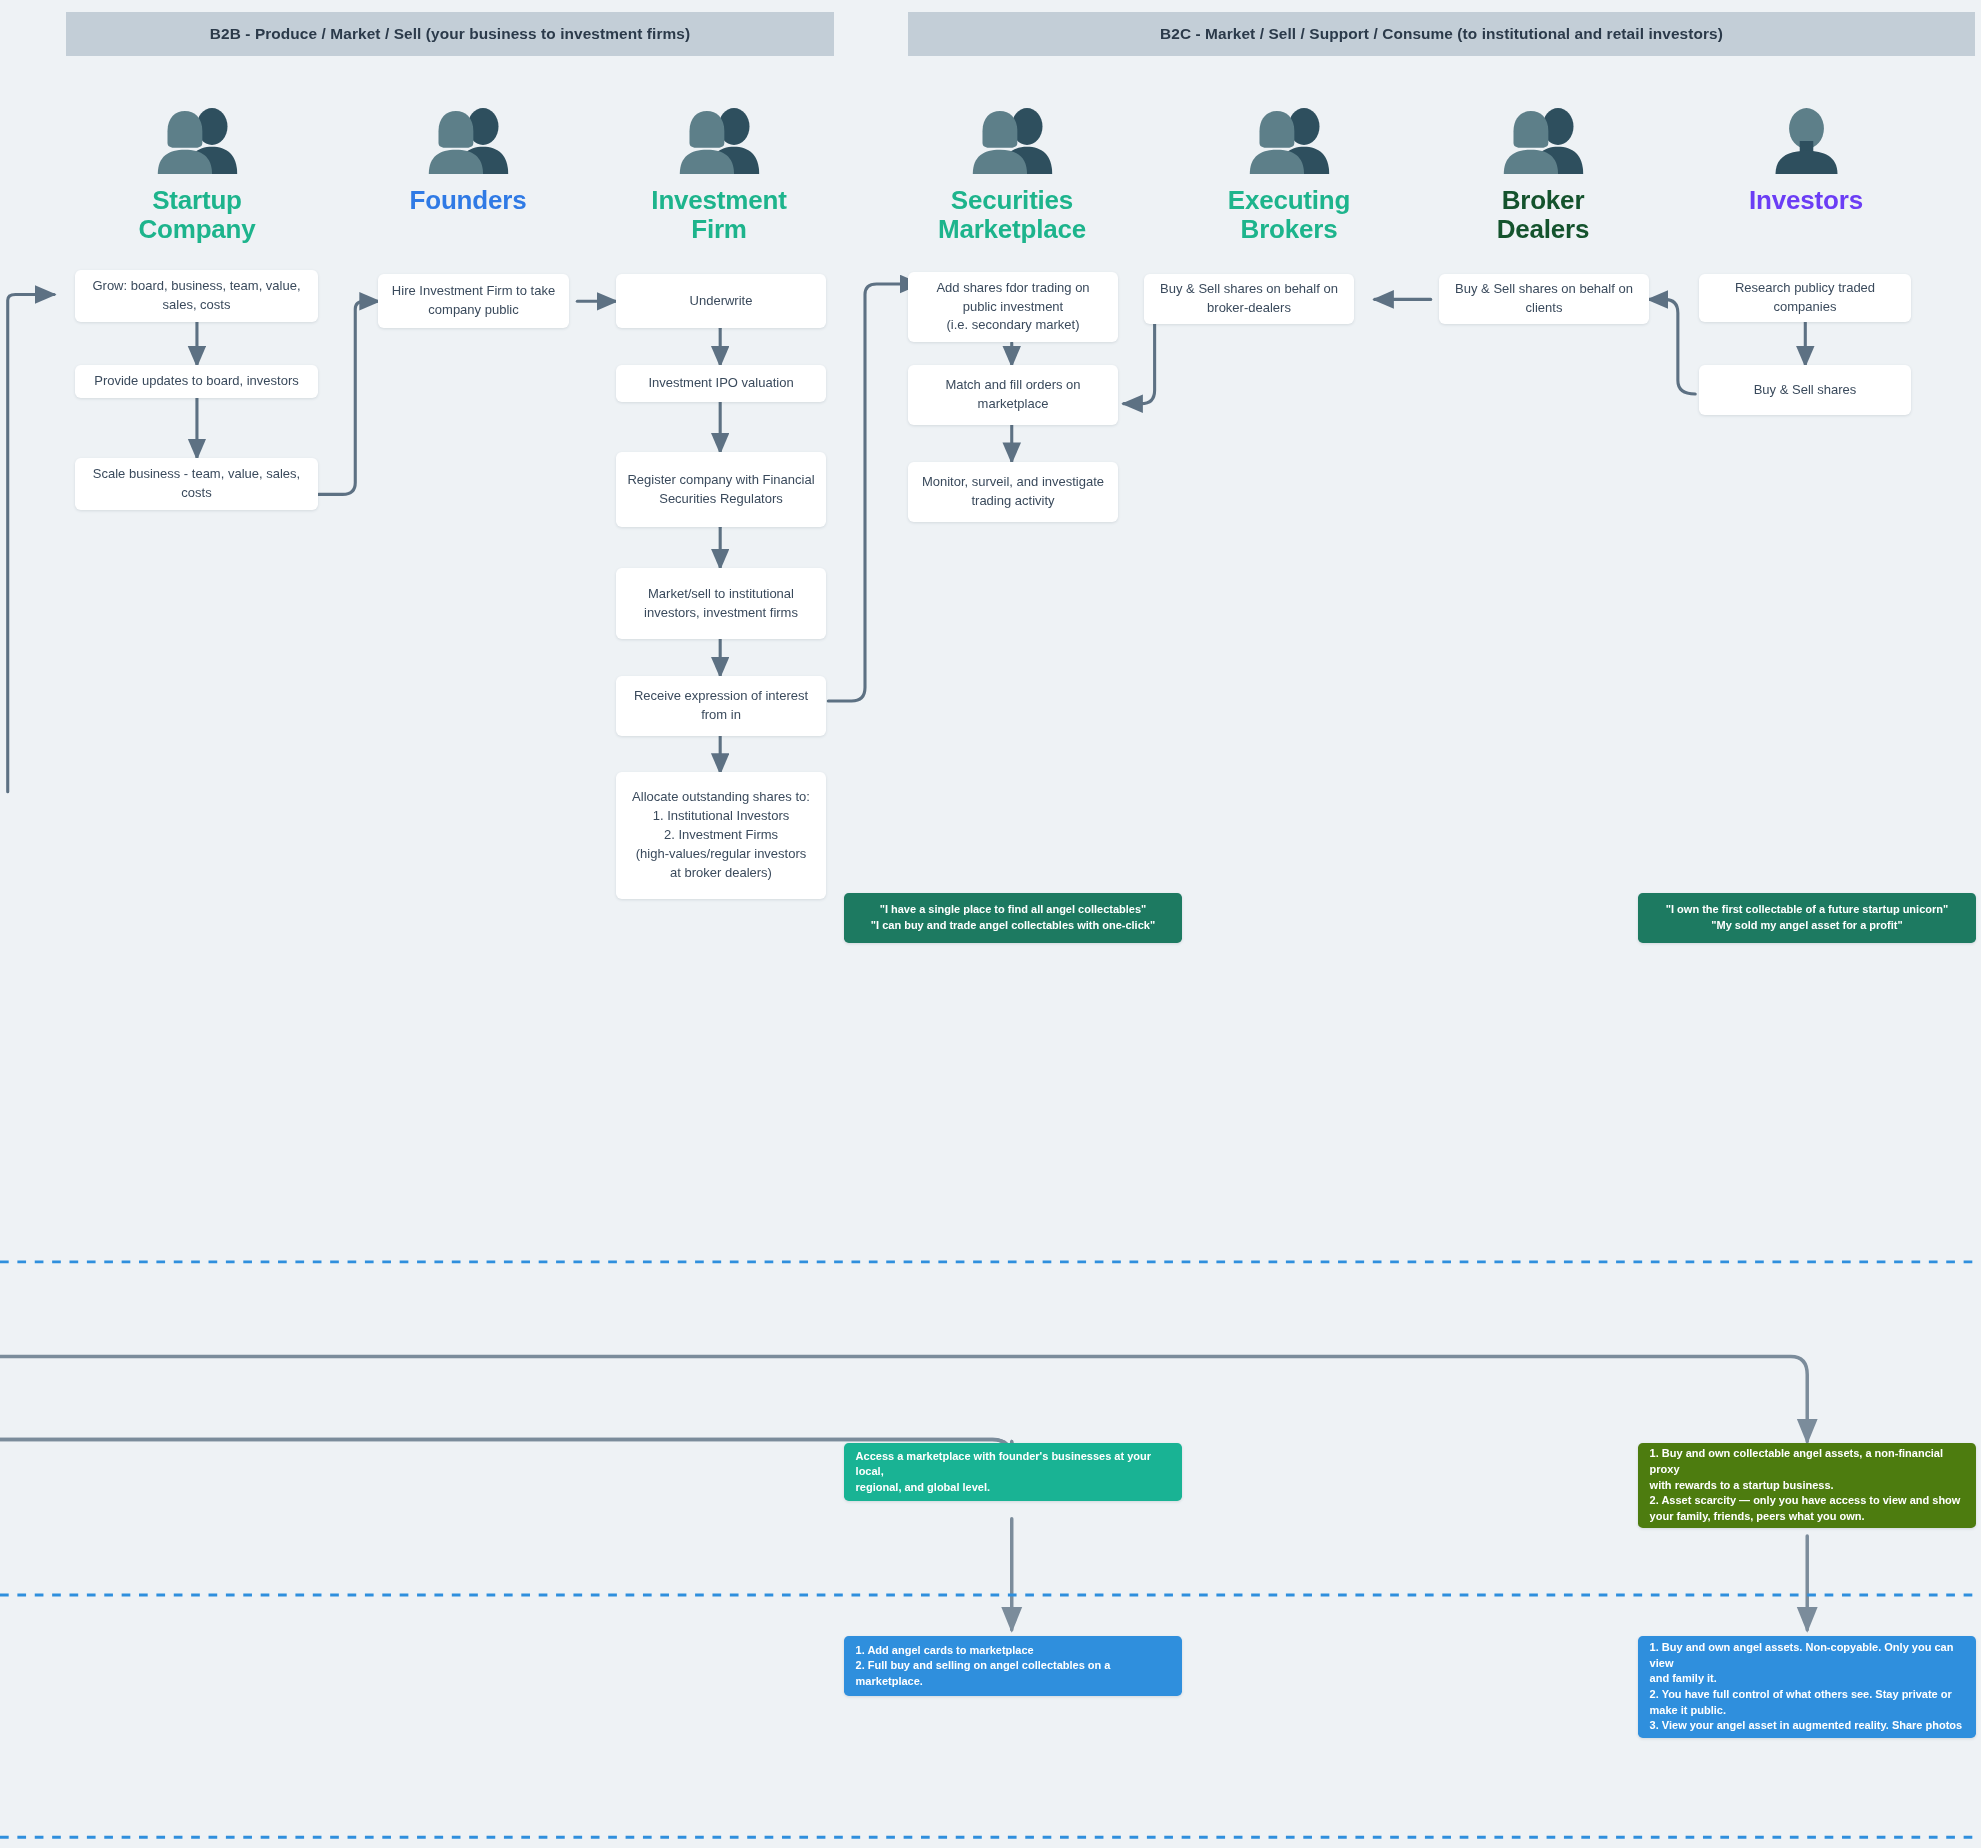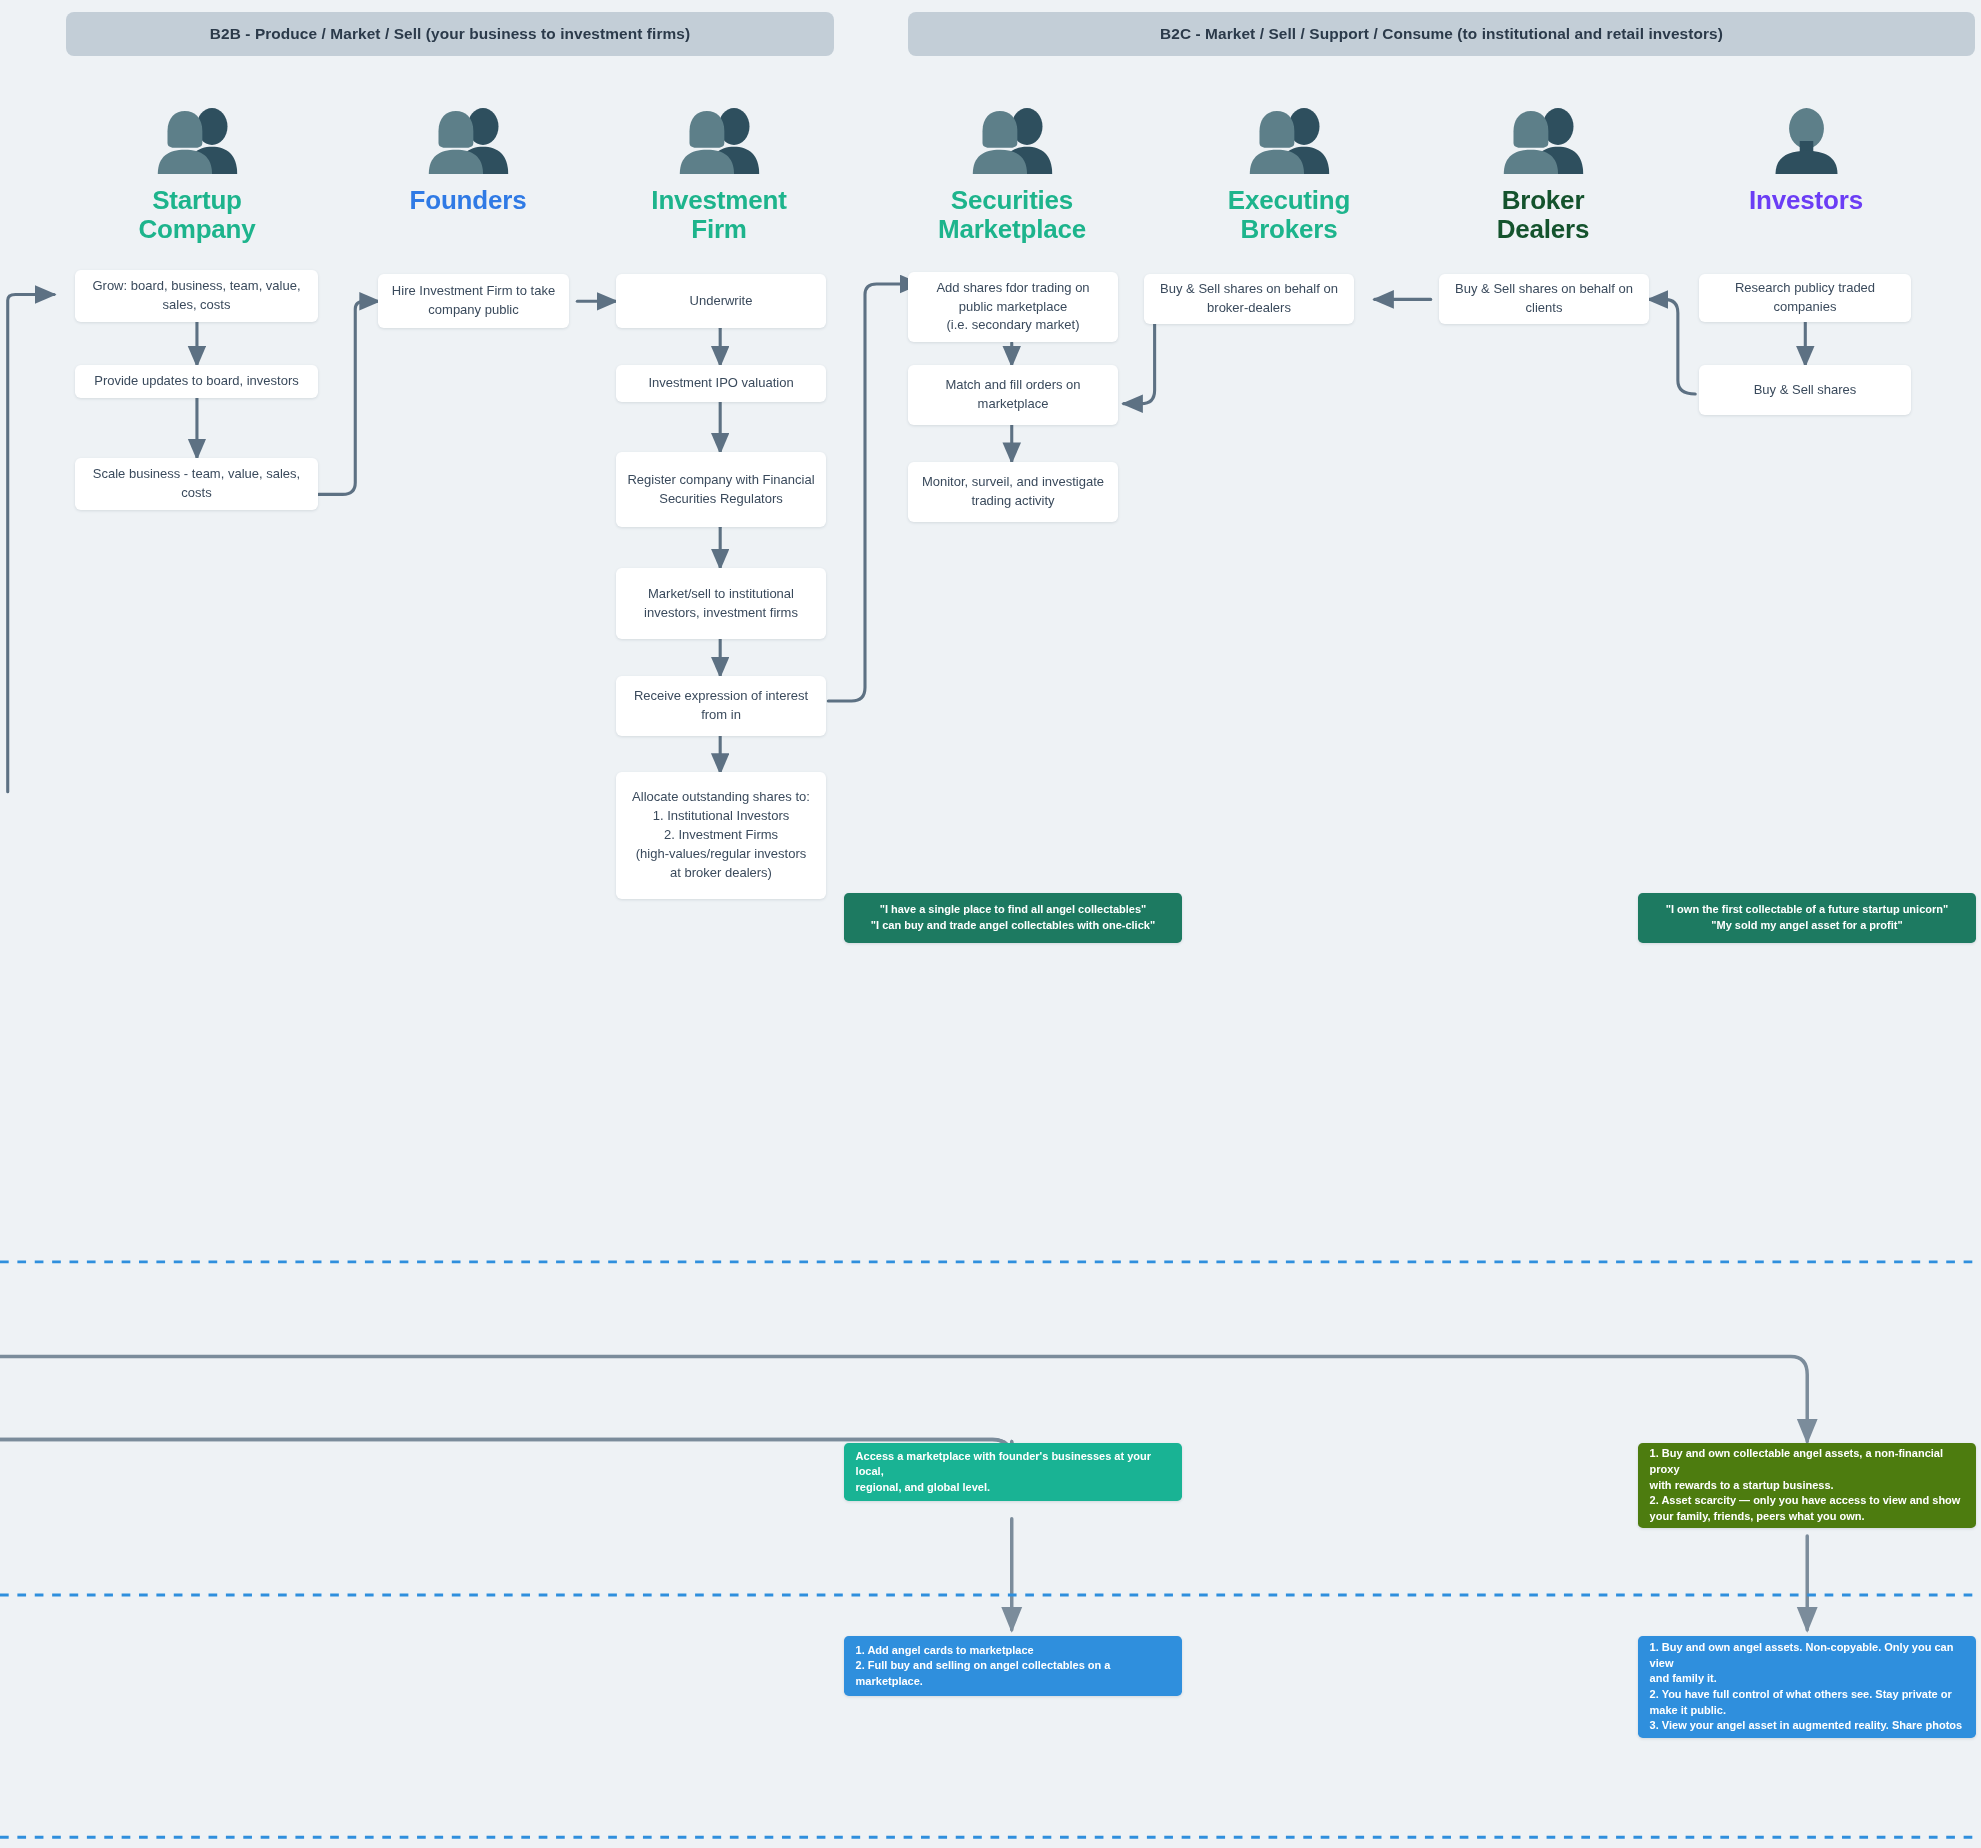--- a/index.html
+++ b/index.html
@@ -13,21 +13,21 @@
   #stage {
     position: relative;
     width: 1981px;
     height: 1848px;
     background: #eef2f5;
   }
   
   .banner {
     position: absolute;
     background: #c3ced7;
-    border-radius: 8px;
+    border-radius: 0;
     display: flex;
     align-items: center;
     justify-content: center;
     color: #2b3a4a;
     font-weight: bold;
     font-size: 15.4px;
     letter-spacing: 0.1px;
   }
   
   .actor { position: absolute; width: 232px; text-align: center; }
@@ -277,21 +277,21 @@
   <div class="pbox" style="left:616px; top:772px; width:210px; height:127px; flex-direction:column;">
     <div>Allocate outstanding shares to:</div>
     <div>1. Institutional Investors</div>
     <div>2. Investment Firms</div>
     <div>(high-values/regular investors</div>
     <div>at broker dealers)</div>
   </div>
 
   <div class="pbox" style="left:908px; top:272px; width:210px; height:70px; flex-direction:column;">
     <div>Add shares fdor trading on</div>
-    <div>public marketplace</div>
+    <div>public investment</div>
     <div>(i.e. secondary market)</div>
   </div>
   <div class="pbox" style="left:908px; top:365px; width:210px; height:60px;">
     <span>Match and fill orders on marketplace</span>
   </div>
   <div class="pbox" style="left:908px; top:462px; width:210px; height:60px;">
     <span>Monitor, surveil, and investigate trading activity</span>
   </div>
 
   <div class="pbox" style="left:1144px; top:274px; width:210px; height:50px;">

